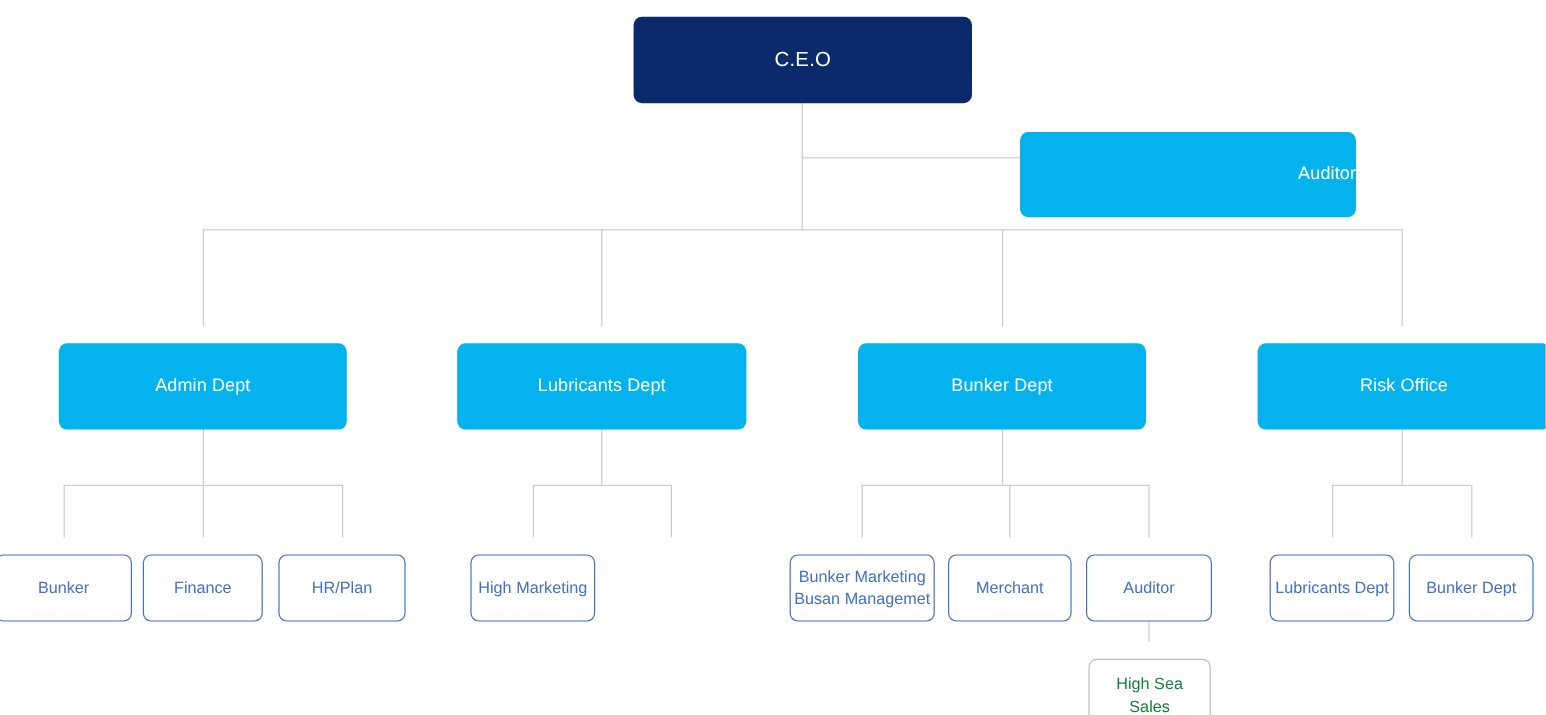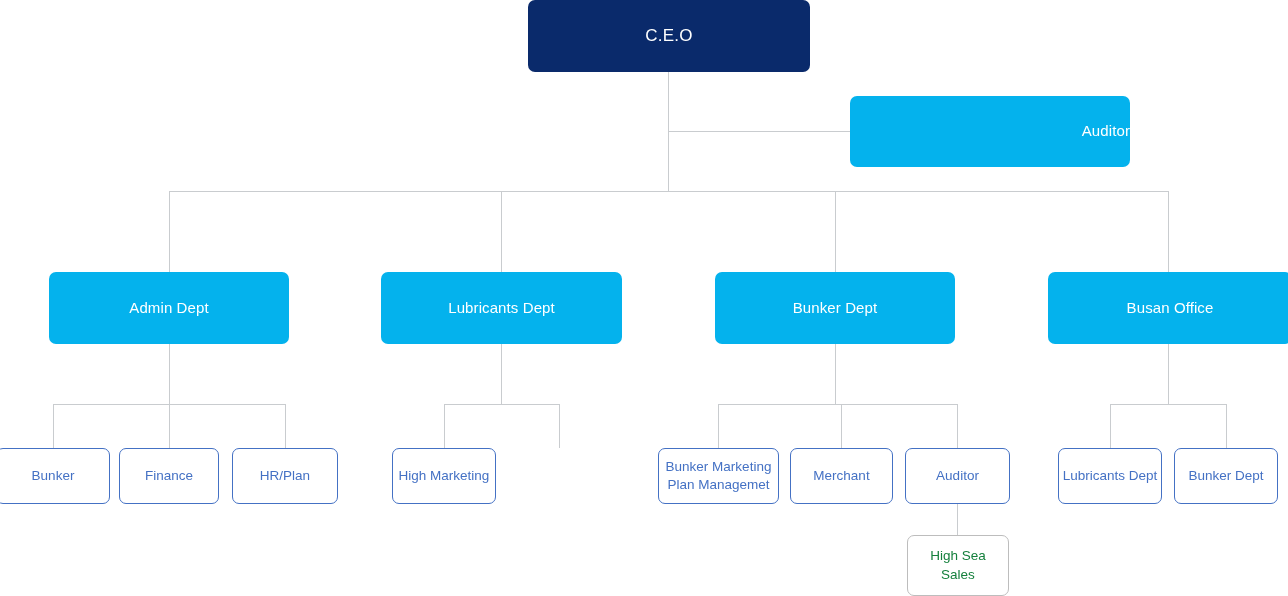--- a/index.html
+++ b/index.html
@@ -26,20 +26,21 @@
   .conn.h { height: 1px; }
 
   
   .node {
     position: absolute;
     display: flex;
     align-items: center;
     justify-content: center;
     text-align: center;
     line-height: 1.35;
+    margin-top: 14px;
   }
 
   .node-ceo {
     background: #0a2a6b;
     color: #ffffff;
     border-radius: 7px;
     font-size: 17px;
     letter-spacing: .2px;
   }
 
@@ -121,21 +122,21 @@
 
   <div class="node node-dept" style="left:381px; top:272px; width:241px; height:72px;">
     <span>Lubricants Dept</span>
   </div>
 
   <div class="node node-dept" style="left:715px; top:272px; width:240px; height:72px;">
     <span>Bunker Dept</span>
   </div>
 
   <div class="node node-dept" style="left:1048px; top:272px; width:244px; height:72px;">
-    <span>Busan Office</span>
+    <span>Risk Office</span>
   </div>
 
   <div class="node node-leaf" style="left:-4px; top:448px; width:114px; height:56px;">
     <span class="leaf-text">
       <span class="ln">Bunker</span>
     </span>
   </div>
   <div class="node node-leaf" style="left:232px; top:448px; width:106px; height:56px;">
     <span class="leaf-text">
       <span class="ln">HR/Plan</span>
@@ -149,21 +150,21 @@
 
   <div class="node node-leaf" style="left:392px; top:448px; width:104px; height:56px;">
     <span class="leaf-text">
       <span class="ln">High Marketing</span>
     </span>
   </div>
 
   <div class="node node-leaf" style="left:658px; top:448px; width:121px; height:56px;">
     <span class="leaf-text">
       <span class="ln">Bunker Marketing</span>
-      <span class="ln">Plan Managemet</span>
+      <span class="ln">Busan Managemet</span>
     </span>
   </div>
   <div class="node node-leaf" style="left:790px; top:448px; width:103px; height:56px;">
     <span class="leaf-text">
       <span class="ln">Merchant</span>
     </span>
   </div>
   <div class="node node-leaf" style="left:905px; top:448px; width:105px; height:56px;">
     <span class="leaf-text">
       <span class="ln">Auditor</span>

